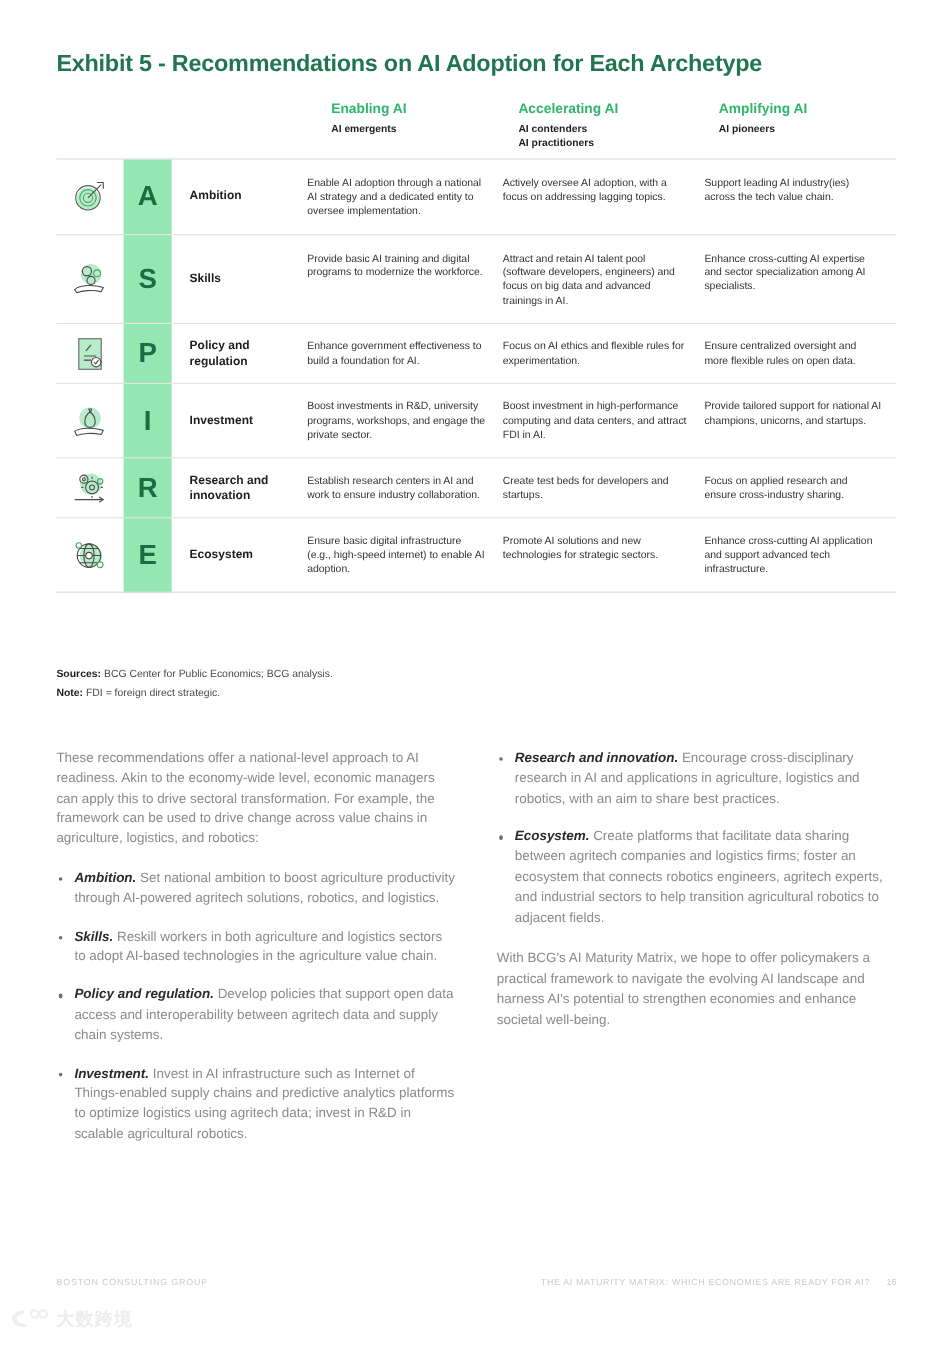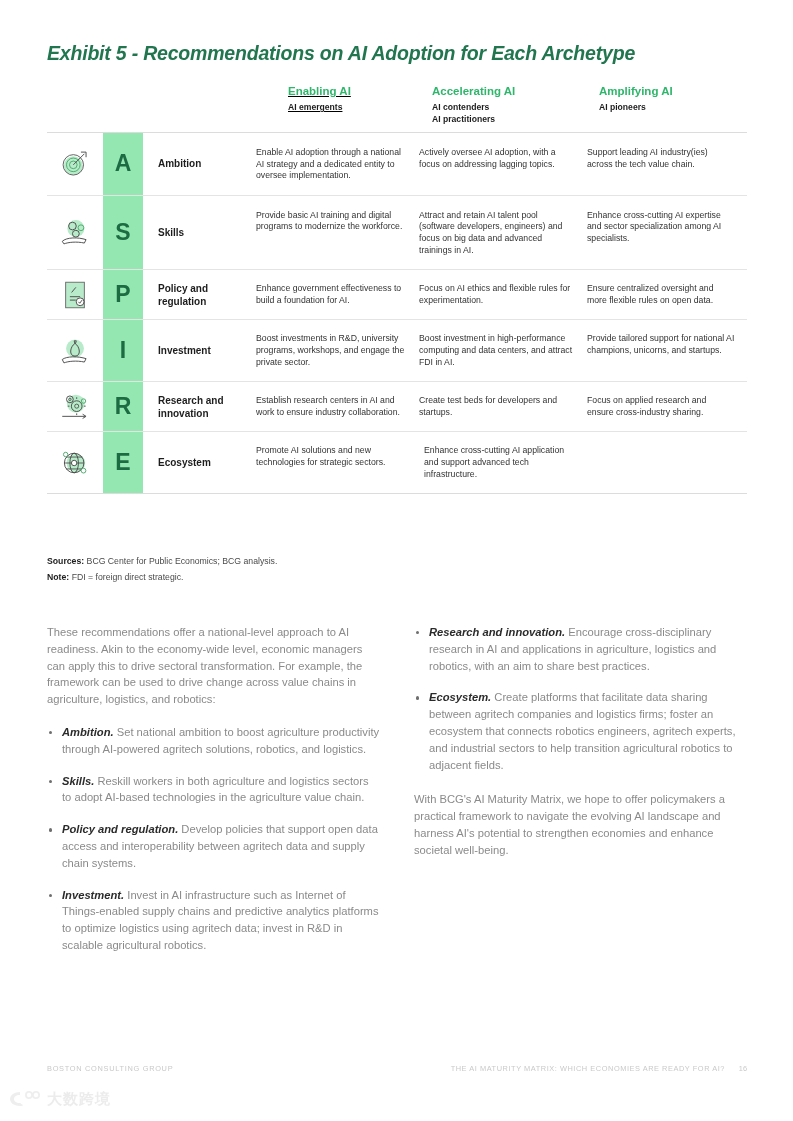--- a/index.html
+++ b/index.html
@@ -23,21 +23,20 @@
   
   .exhibit-title {
     position: absolute;
     left: 47px;
     top: 42px;
     font-size: 19.5px;
     font-weight: 600;
     color: #21764f;
     letter-spacing: -0.2px;
     white-space: nowrap;
-    font-style: italic;
   }
 
   
   .table {
     position: absolute;
     left: 47px;
     top: 84px;
     width: 700px;
   }
 
@@ -227,21 +226,21 @@
 </head>
 <body>
 
 <div class="page">
 
   <div class="exhibit-title">Exhibit 5 - Recommendations on AI Adoption for Each Archetype</div>
 
   <div class="table">
 
     <div class="thead">
-      <div class="th" style="left:241px;text-decoration:underline;">
+      <div class="th" style="left:229px;">
         <div class="th-title">Enabling AI</div>
         <div class="th-sub">AI emergents</div>
       </div>
       <div class="th" style="left:385px;">
         <div class="th-title">Accelerating AI</div>
         <div class="th-sub">AI contenders</div>
         <div class="th-sub">AI practitioners</div>
       </div>
       <div class="th" style="left:552px;">
         <div class="th-title">Amplifying AI</div>
@@ -348,20 +347,21 @@
             <circle cx="19" cy="20" r="11.5" fill="none" stroke="#4a4a4a" stroke-width="1.1"></circle>
             <ellipse cx="19" cy="20" rx="5" ry="11.5" fill="none" stroke="#4a4a4a" stroke-width="1.1"></ellipse>
             <path d="M7.5 20 H30.5 M9.5 13 H28.5 M9.5 27 H28.5" stroke="#4a4a4a" stroke-width="1"></path>
             <circle cx="19" cy="20" r="3.2" fill="#ffffff" stroke="#4a4a4a" stroke-width="1.1"></circle>
             <circle cx="9" cy="10" r="2.6" fill="#ffffff" stroke="#4aa86a" stroke-width="1.1"></circle>
             <circle cx="30" cy="29" r="2.8" fill="#ffffff" stroke="#4aa86a" stroke-width="1.1"></circle>
           </svg>
         </div>
         <div class="cell-letter">E</div>
         <div class="cell-label">Ecosystem</div>
+        <div class="cell-txt c1">Ensure basic digital infrastructure (e.g., high-speed internet) to enable AI adoption.</div>
         <div class="cell-txt c2">Promote AI solutions and new technologies for strategic sectors.</div>
         <div class="cell-txt c3">Enhance cross-cutting AI application and support advanced tech infrastructure.</div>
       </div>
 
     </div>
   </div>
 
   <div class="sources">
     <div>
       <b>Sources:</b>

